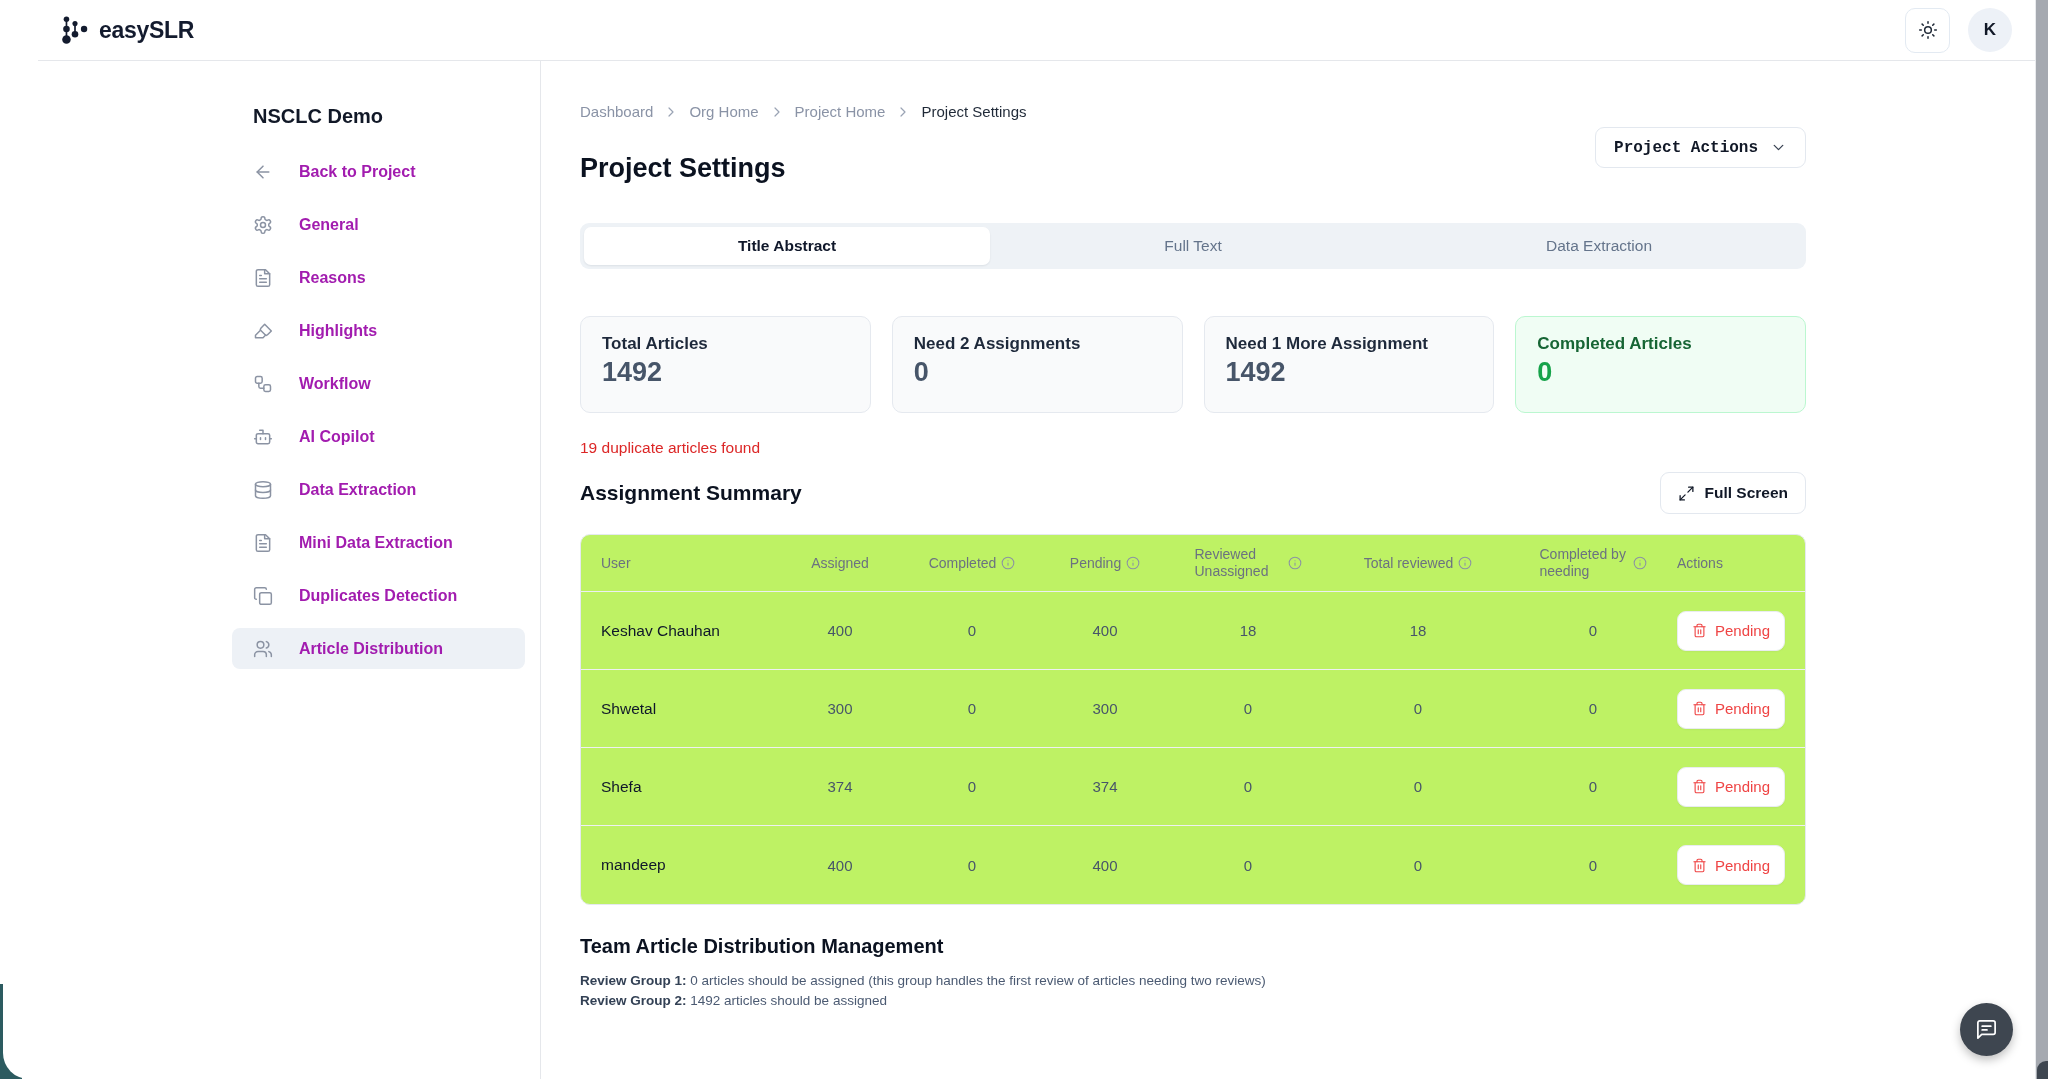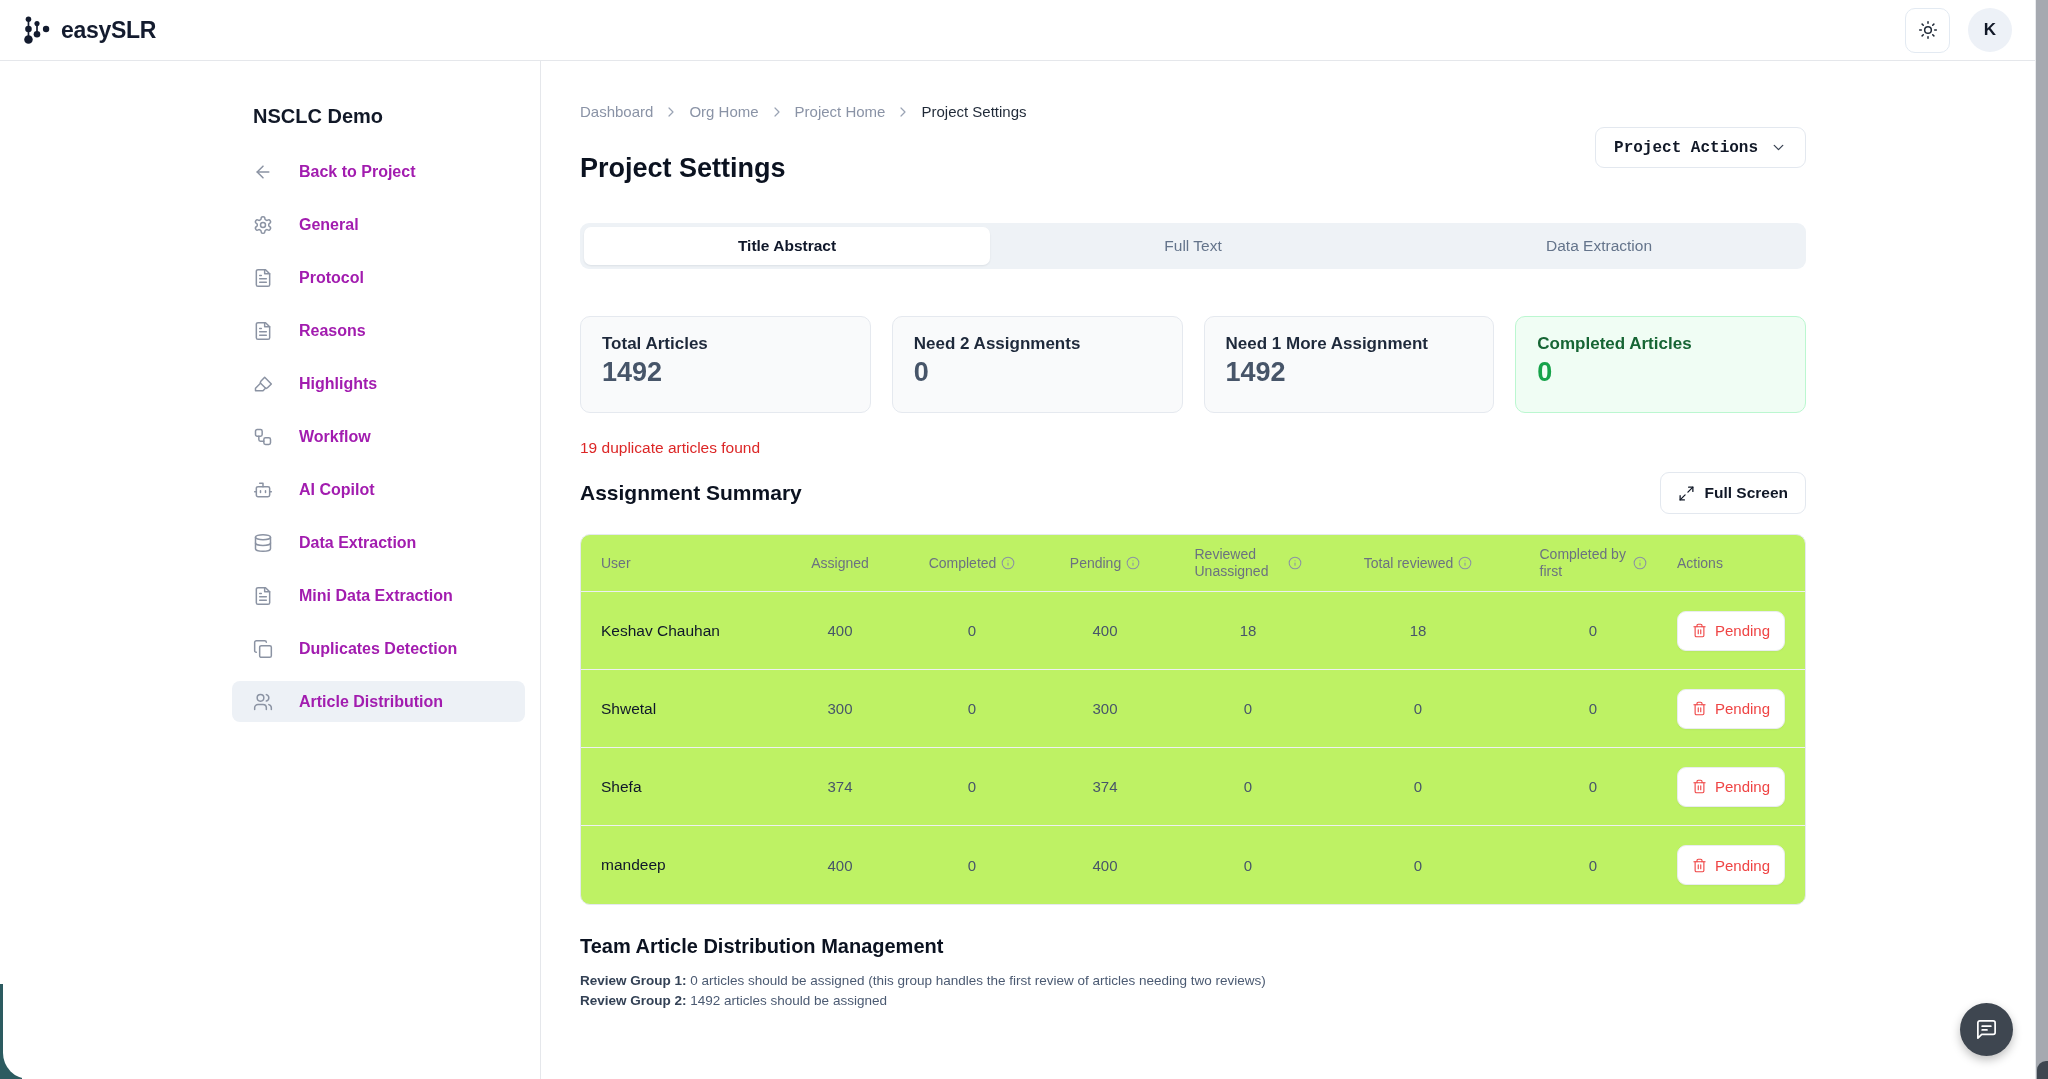--- a/index.html
+++ b/index.html
@@ -2,21 +2,21 @@
 <html><head>
 <meta charset="utf-8">
 <style>
   * { margin:0; padding:0; box-sizing:border-box; }
   html,body { width:2048px; height:1079px; overflow:hidden; }
   body { font-family:"Liberation Sans","DejaVu Sans",sans-serif; background:#fff; color:#111827; position:relative; }
   svg { display:block; }
   .ic { stroke:currentColor; fill:none; stroke-width:1.8; stroke-linecap:round; stroke-linejoin:round; }
 
   
-  .hdr { height:61px; border-bottom:1px solid #e5e7eb; display:flex; align-items:center; padding:0 36px 0 22px; background:#fff; }
+  .hdr { height:61px; border-bottom:1px solid #e5e7eb; display:flex; align-items:center; padding:0 36px 0 22px; background:#fff;margin-left:38px; }
   .logo { display:flex; align-items:center; gap:9px; }
   .logo-mark { color:#131b2e; }
   .logo-text { font-size:23px; font-weight:800; letter-spacing:-.3px; color:#131b2e; }
   .hdr-right { margin-left:auto; display:flex; align-items:center; gap:18px; }
   .theme-btn { width:45px; height:45px; border:1px solid #e3eaf2; border-radius:10px; background:#fff; display:flex; align-items:center; justify-content:center; color:#1f2937; cursor:pointer; }
   .avatar { width:44px; height:44px; border-radius:50%; background:#edf1f7; display:flex; align-items:center; justify-content:center; font-weight:700; font-size:17px; color:#111827; cursor:pointer; }
 
   
   .shell { display:flex; height:1018px; }
 
@@ -150,32 +150,20 @@
       <div class="nav-item">
         <span class="nico">
             <svg class="ic" width="20" height="20" viewBox="0 0 24 24" stroke-width="1.6">
               <path d="M15 2H6a2 2 0 0 0-2 2v16a2 2 0 0 0 2 2h12a2 2 0 0 0 2-2V7z"></path>
               <path d="M14 2v5h6"></path>
               <path d="M16 13H8"></path>
               <path d="M16 17H8"></path>
               <path d="M10 9H8"></path>
             </svg>
           </span>
-        <span class="nlabel">Protocol</span>
-      </div>
-      <div class="nav-item">
-        <span class="nico">
-            <svg class="ic" width="20" height="20" viewBox="0 0 24 24" stroke-width="1.6">
-              <path d="M15 2H6a2 2 0 0 0-2 2v16a2 2 0 0 0 2 2h12a2 2 0 0 0 2-2V7z"></path>
-              <path d="M14 2v5h6"></path>
-              <path d="M16 13H8"></path>
-              <path d="M16 17H8"></path>
-              <path d="M10 9H8"></path>
-            </svg>
-          </span>
         <span class="nlabel">Reasons</span>
       </div>
       <div class="nav-item">
         <span class="nico">
             <svg class="ic" width="20" height="20" viewBox="0 0 24 24" stroke-width="1.6">
               <path d="m9 11-6 6v3h9l3-3"></path>
               <path d="m22 12-4.6 4.6a2 2 0 0 1-2.8 0l-5.2-5.2a2 2 0 0 1 0-2.8L14 4z"></path>
             </svg>
           </span>
         <span class="nlabel">Highlights</span>
@@ -366,21 +354,21 @@
             <span>Total reviewed</span>
             <span class="info">
               <svg class="ic" width="14" height="14" viewBox="0 0 24 24" stroke-width="1.8">
                 <circle cx="12" cy="12" r="10"></circle>
                 <path d="M12 16v-4"></path>
                 <path d="M12 8h.01"></path>
               </svg>
             </span>
           </div>
         <div class="th">
-            <span class="wraplbl">Completed by first</span>
+            <span class="wraplbl">Completed by needing</span>
             <span class="info">
               <svg class="ic" width="14" height="14" viewBox="0 0 24 24" stroke-width="1.8">
                 <circle cx="12" cy="12" r="10"></circle>
                 <path d="M12 16v-4"></path>
                 <path d="M12 8h.01"></path>
               </svg>
             </span>
           </div>
         <div class="th left">
             <span>Actions</span>

